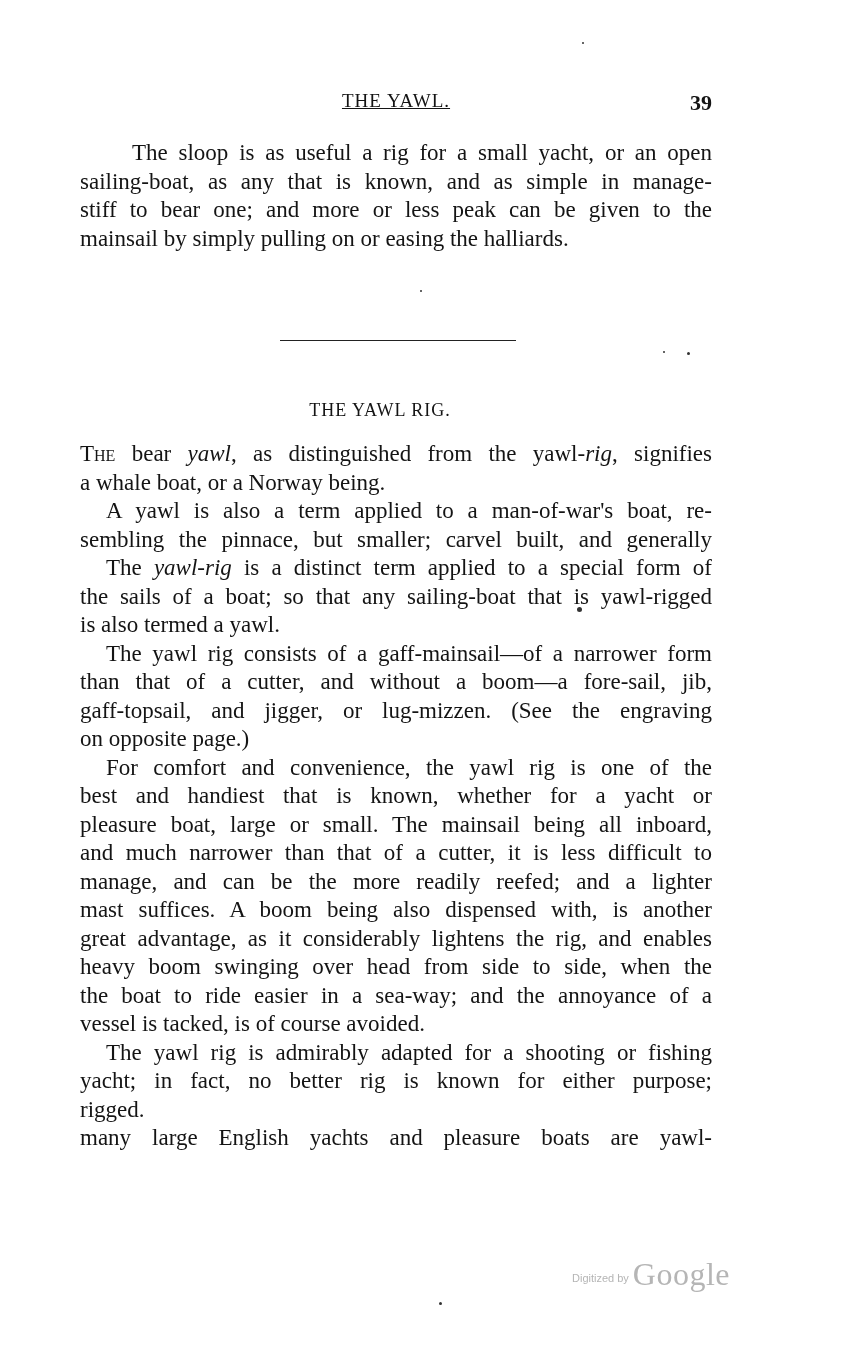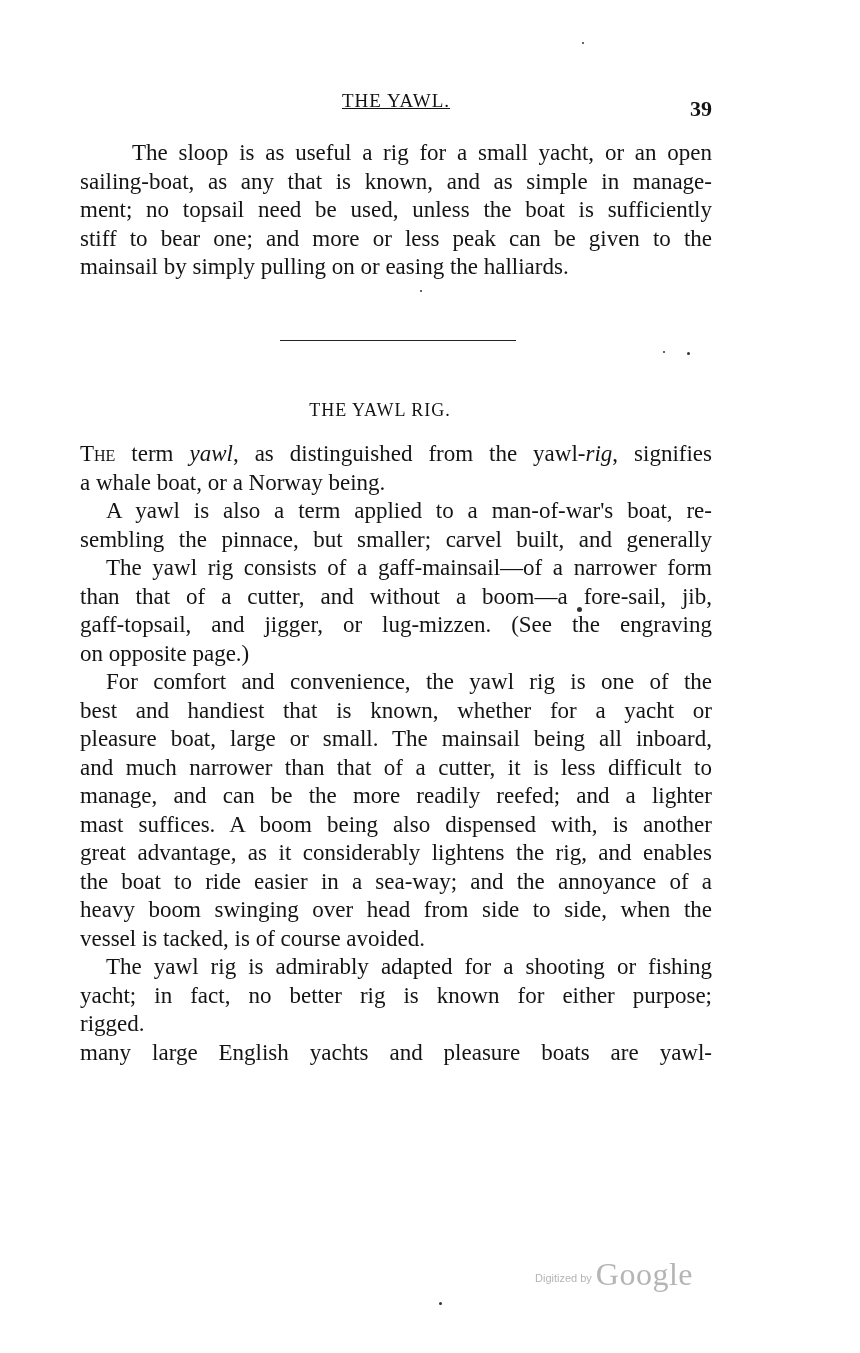--- a/index.html
+++ b/index.html
@@ -1,87 +1,91 @@
 <!DOCTYPE html>
 <html><head>
   <meta charset="utf-8">
   <style>
     html, body { margin: 0; padding: 0; background: #ffffff; }
     body { width: 860px; height: 1353px; position: relative; overflow: hidden;
            font-family: "Liberation Serif", "DejaVu Serif", serif; color: #141414; }
     .running-head { position: absolute; top: 88px; left: 80px; width: 632px; height: 30px; }
     .running-title { position: absolute; left: 0; right: 0; text-align: center; font-size: 19px; letter-spacing: 1px; top: 2px; text-decoration: underline; }
-    .page-number { position: absolute; right: 0; top: 8px; font-size: 22px; font-weight: bold; }
+    .page-number { position: absolute; right: 0; top: 2px; font-size: 22px; font-weight: bold; }
     .text-block { position: absolute; left: 80px; width: 632px; font-size: 23px; line-height: 28.5px; text-align: justify; }
     .text-block p { margin: 0; text-indent: 26px; }
     .text-block .line { display: block; text-align: justify; text-align-last: justify; white-space: nowrap; }
     .text-block .line.last { text-align-last: left; }
     .divider { position: absolute; top: 340px; left: 280px; width: 236px; height: 0; border-top: 1.5px solid #222; }
     .section-title { position: absolute; top: 400px; left: 64px; width: 632px; text-align: center; font-size: 18px; letter-spacing: 1px; }
     .sc { font-variant: small-caps; }
     em { }
-    .watermark { position: absolute; top: 1256px; left: 535px; color: #b5b5b5; white-space: nowrap; }
+    .watermark { position: absolute; top: 1256px; left: 572px; color: #b5b5b5; white-space: nowrap; }
     .wm-small { font-family: "Liberation Sans", "DejaVu Sans", sans-serif; font-size: 11px; vertical-align: 3px; }
     .wm-big { font-family: "Liberation Serif", "DejaVu Serif", serif; font-size: 32px; letter-spacing: 0.5px; }
     .speck { position: absolute; width: 3px; height: 3px; border-radius: 50%; background: #333; }
   </style>
 </head>
 <body>
 
 <div>
 
   <div class="running-head">
     <div class="running-title">THE YAWL.</div>
     <div class="page-number">39</div>
   </div>
 
   <div class="text-block" style="top:139px;">
     <p>
       <span class="line" style="padding-left:26px;">The sloop is as useful a rig for a small yacht, or an open</span>
       <span class="line" style="margin-left:-26px;">sailing-boat, as any that is known, and as simple in manage-</span>
-      <span class="line" style="margin-left:-26px;">ment; no topsail need be used, unless the boat is sufficiently</span>
       <span class="line" style="margin-left:-26px;">stiff to bear one; and more or less peak can be given to the</span>
       <span class="line last" style="margin-left:-26px;">mainsail by simply pulling on or easing the halliards.</span>
     </p>
   </div>
 
   <div class="divider"></div>
 
   <div class="section-title">THE YAWL RIG.</div>
 
   <div class="text-block" style="top:440px;">
 
     <div>
-      <span class="line"><span class="sc">The</span><span> term </span><em>yawl</em><span>, as distinguished from the yawl-</span><em>rig</em><span>, signifies</span></span>
+      <span class="line"><span class="sc">The</span><span> bear </span><em>yawl</em><span>, as distinguished from the yawl-</span><em>rig</em><span>, signifies</span></span>
       <span class="line last">a whale boat, or a Norway being.</span>
     </div>
 
     <div>
       <span class="line" style="padding-left:26px;">A yawl is also a term applied to a man-of-war's boat, re-</span>
       <span class="line">sembling the pinnace, but smaller; carvel built, and generally</span>
     </div>
 
+    <div>
+      <span class="line" style="padding-left:26px;"><span>The </span><em>yawl-rig</em><span> is a distinct term applied to a special form of</span></span>
+      <span class="line">the sails of a boat; so that any sailing-boat that is yawl-rigged</span>
+      <span class="line last">is also termed a yawl.</span>
+    </div>
 
     <div>
       <span class="line" style="padding-left:26px;">The yawl rig consists of a gaff-mainsail—of a narrower form</span>
       <span class="line">than that of a cutter, and without a boom—a fore-sail, jib,</span>
       <span class="line">gaff-topsail, and jigger, or lug-mizzen.  (See the engraving</span>
       <span class="line last">on opposite page.)</span>
     </div>
 
     <div>
       <span class="line" style="padding-left:26px;">For comfort and convenience, the yawl rig is one of the</span>
       <span class="line">best and handiest that is known, whether for a yacht or</span>
       <span class="line">pleasure boat, large or small.  The mainsail being all inboard,</span>
       <span class="line">and much narrower than that of a cutter, it is less difficult to</span>
       <span class="line">manage, and can be the more readily reefed; and a lighter</span>
       <span class="line">mast suffices.  A boom being also dispensed with, is another</span>
       <span class="line">great advantage, as it considerably lightens the rig, and enables</span>
+      <span class="line">heavy boom swinging over head from side to side, when the</span>
       <span class="line">the boat to ride easier in a sea-way; and the annoyance of a</span>
-      <span class="line">heavy boom swinging over head from side to side, when the</span>
       <span class="line last">vessel is tacked, is of course avoided.</span>
     </div>
 
     <div>
       <span class="line" style="padding-left:26px;">The yawl rig is admirably adapted for a shooting or fishing</span>
       <span class="line">yacht; in fact, no better rig is known for either purpose;</span>
       <span class="line last">rigged.</span>
       <span class="line">many large English yachts and pleasure boats are yawl-</span>
     </div>
   </div>

